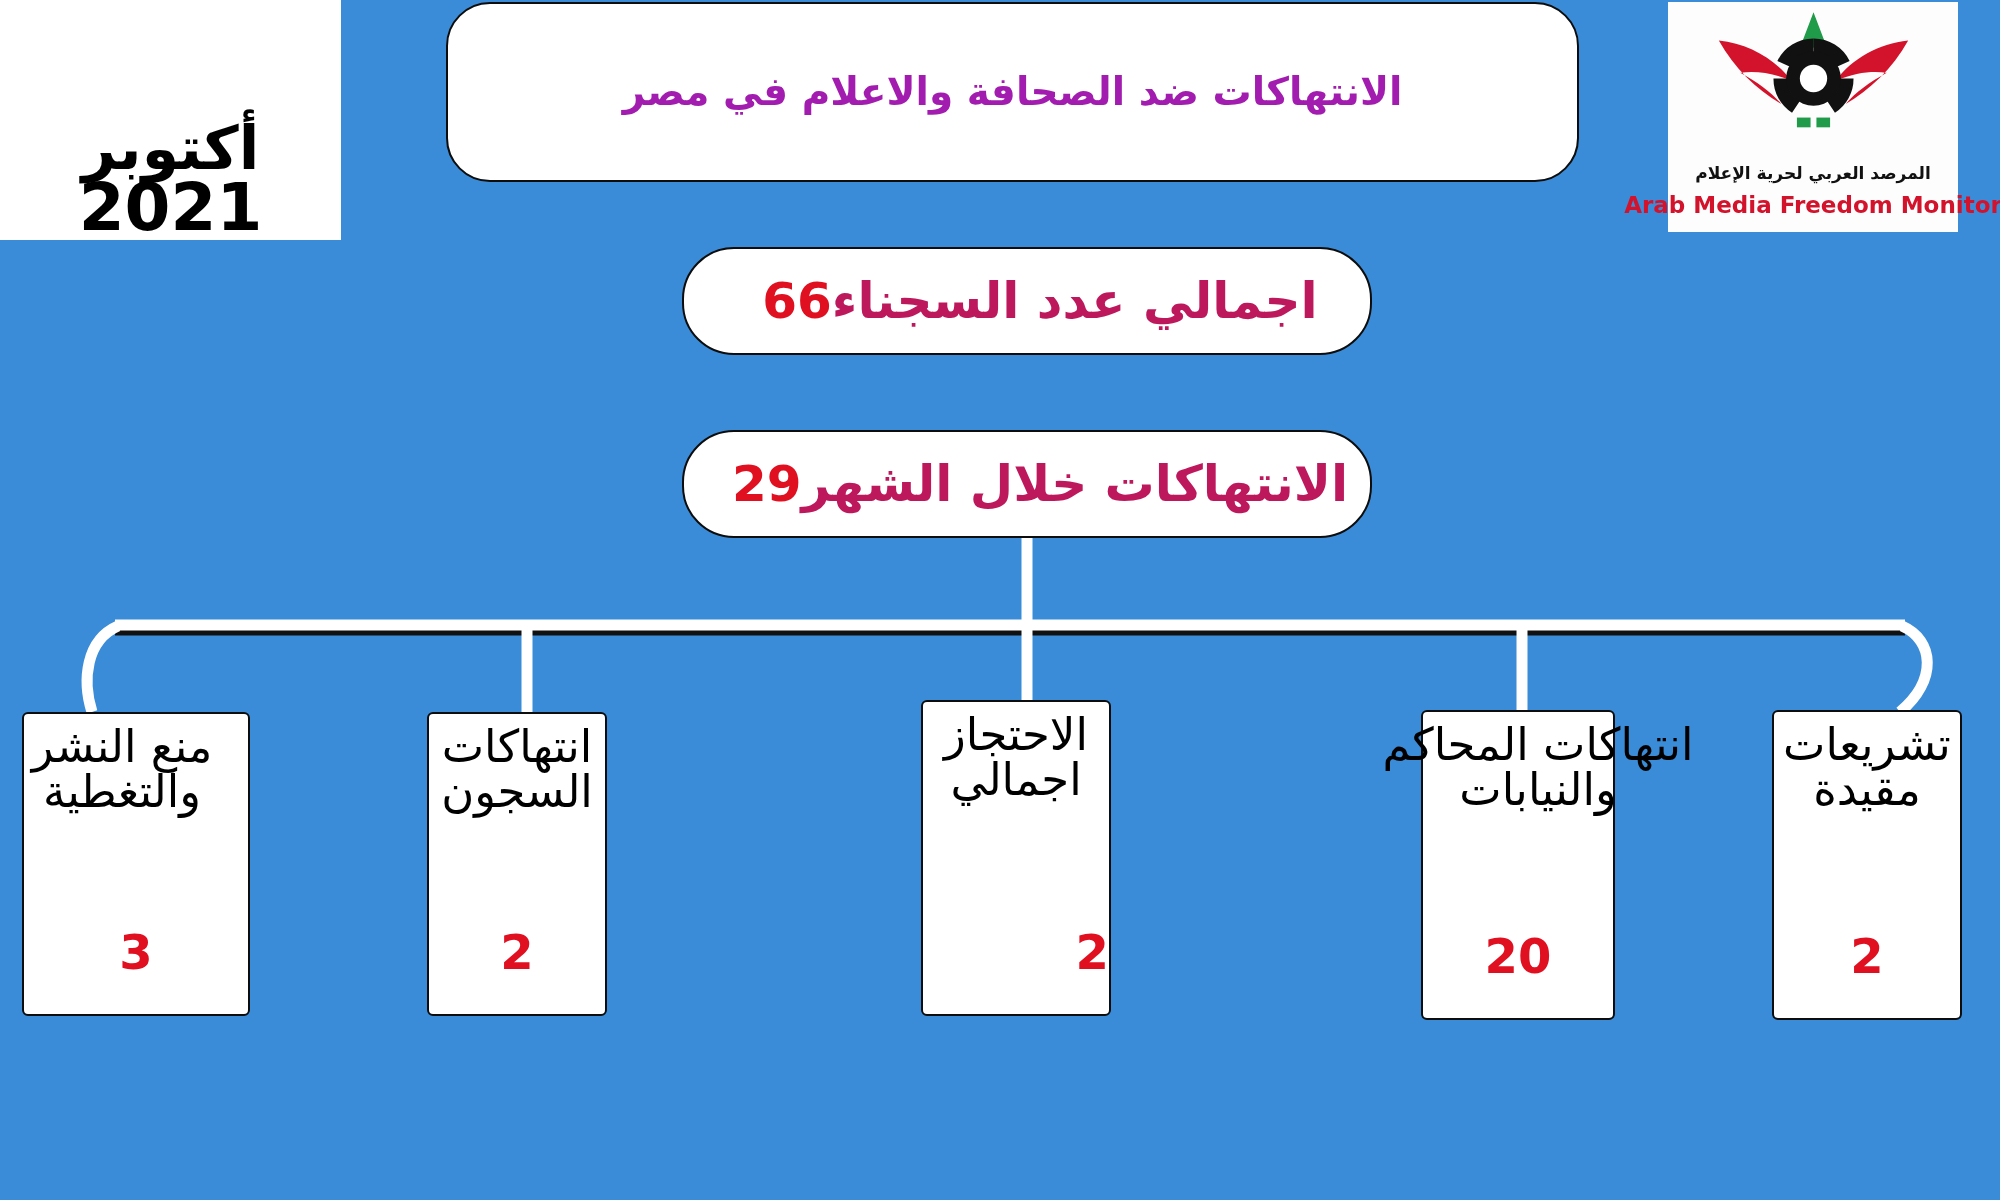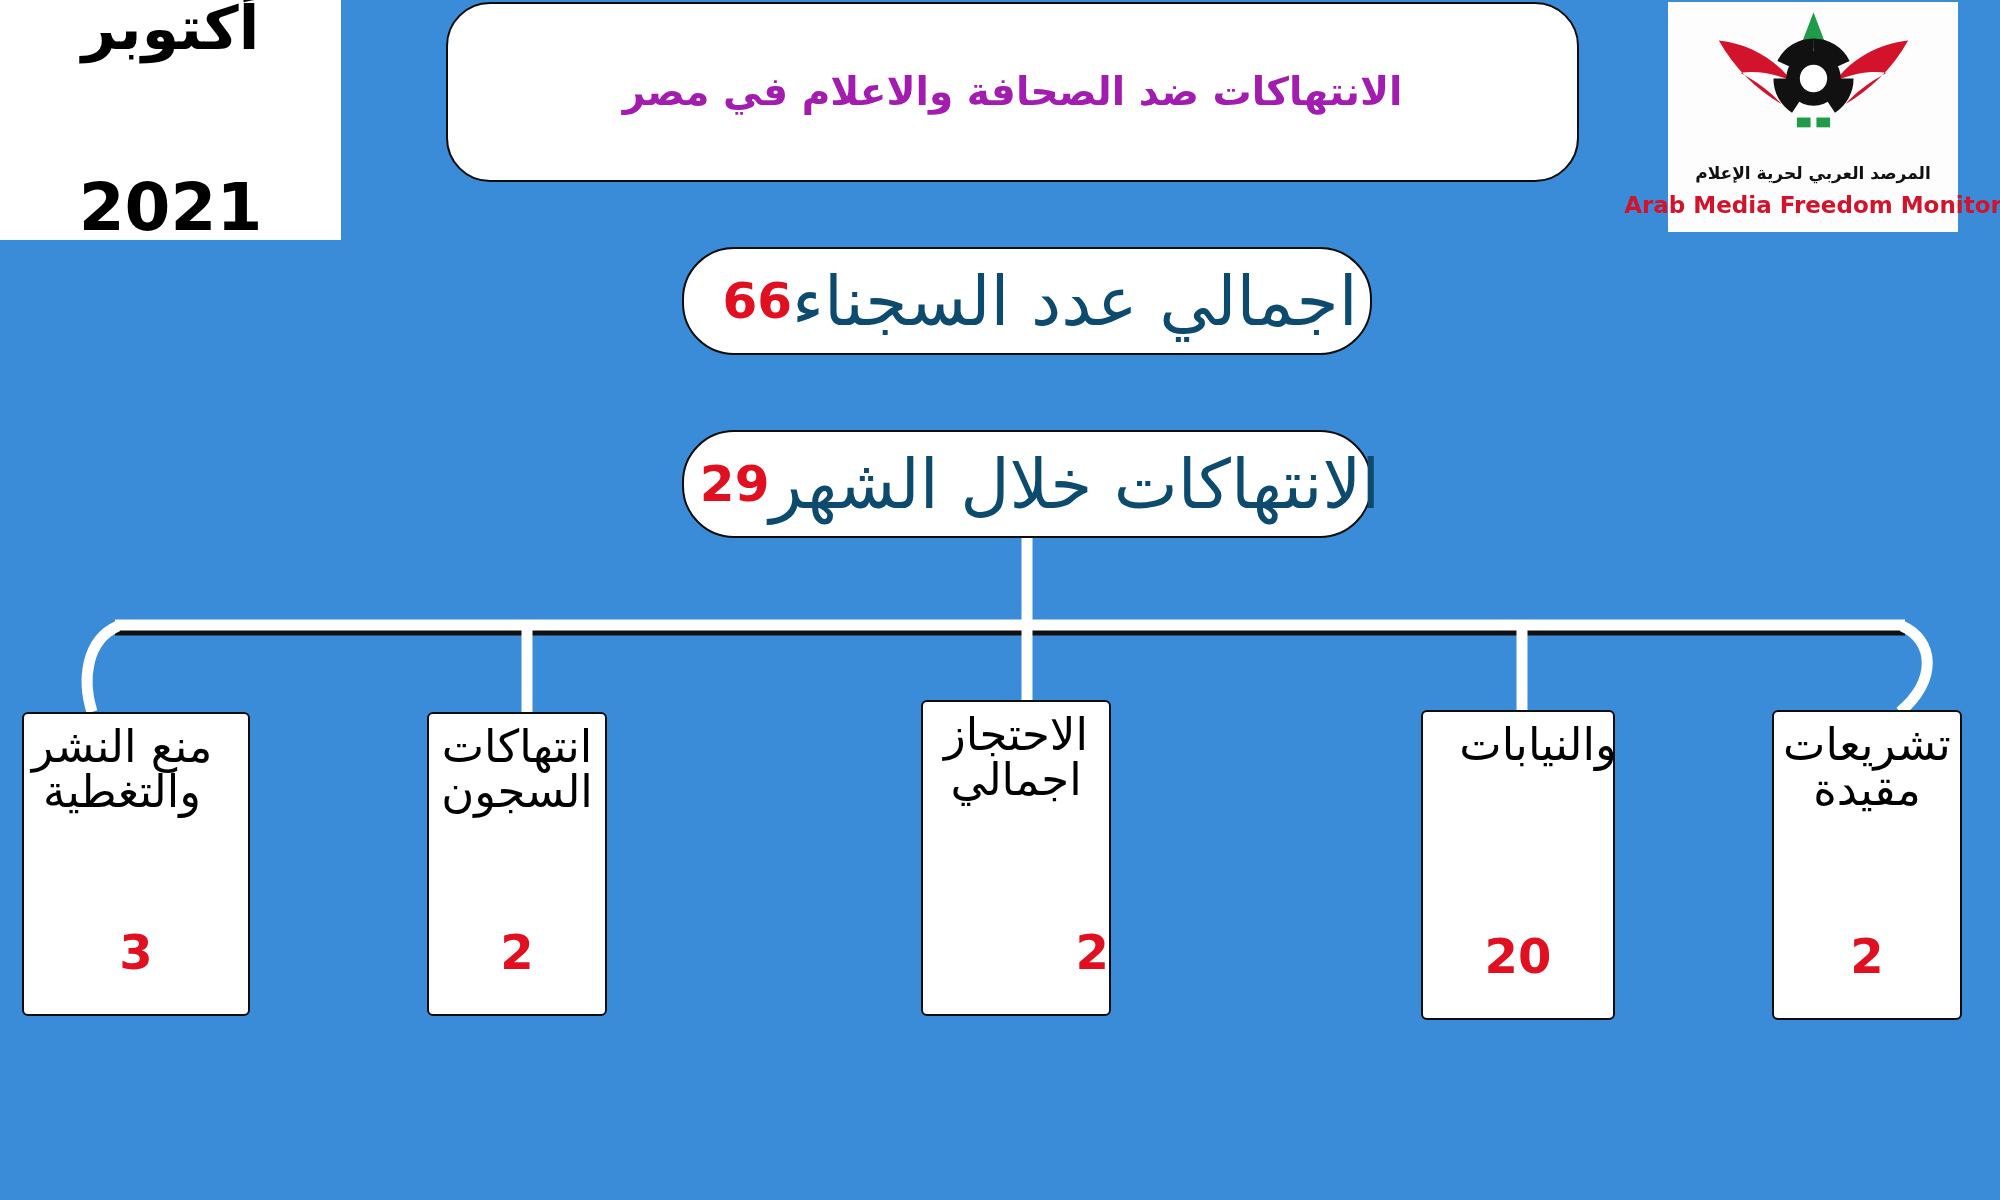--- a/index.html
+++ b/index.html
@@ -25,21 +25,21 @@
   .date-plate {
     position: absolute;
     left: 0;
     top: 0;
     width: 341px;
     height: 240px;
     background: #ffffff;
     display: flex;
     flex-direction: column;
     align-items: center;
-    justify-content: space-between;
+    justify-content: flex-end;
     line-height: 0.95;
   }
   .date-plate .month {
     font-size: 60px;
     font-weight: bold;
     color: #000;
     letter-spacing: -1px;
   }
   .date-plate .year {
     font-size: 66px;
@@ -106,23 +106,23 @@
     line-height: 1.22;
   }
 
   .stat-box {
     border-radius: 52px;
     padding: 0 30px;
   }
   .stat-box-1 { left: 682px; top: 247px;  width: 690px; height: 108px; }
   .stat-box-2 { left: 682px; top: 430px;  width: 690px; height: 108px; }
   .stat-box .label {
-    font-size: 68px;
-    font-weight: normal;
-    color: #0c4a6e;
+    font-size: 50px;
+    font-weight: bold;
+    color: #be185d;
     white-space: nowrap;
   }
   .stat-box .num {
     font-size: 50px;
     font-weight: bold;
     color: #e01020;
     direction: ltr;
     margin-inline-start: 26px;
   }
 
@@ -249,20 +249,21 @@
     <div class="val">2</div>
   </div>
 
   <div class="rbox leaf leaf-2">
     <div class="lbl">الاحتجاز</div>
     <div class="lbl">اجمالي</div>
     <div class="val">2</div>
   </div>
 
   <div class="rbox leaf leaf-3">
+    <div class="lbl">انتهاكات المحاكم</div>
     <div class="lbl">والنيابات</div>
     <div class="val">20</div>
   </div>
 
   <div class="rbox leaf leaf-4">
     <div class="lbl">تشريعات</div>
     <div class="lbl">مقيدة</div>
     <div class="val">2</div>
   </div>
 </div>

